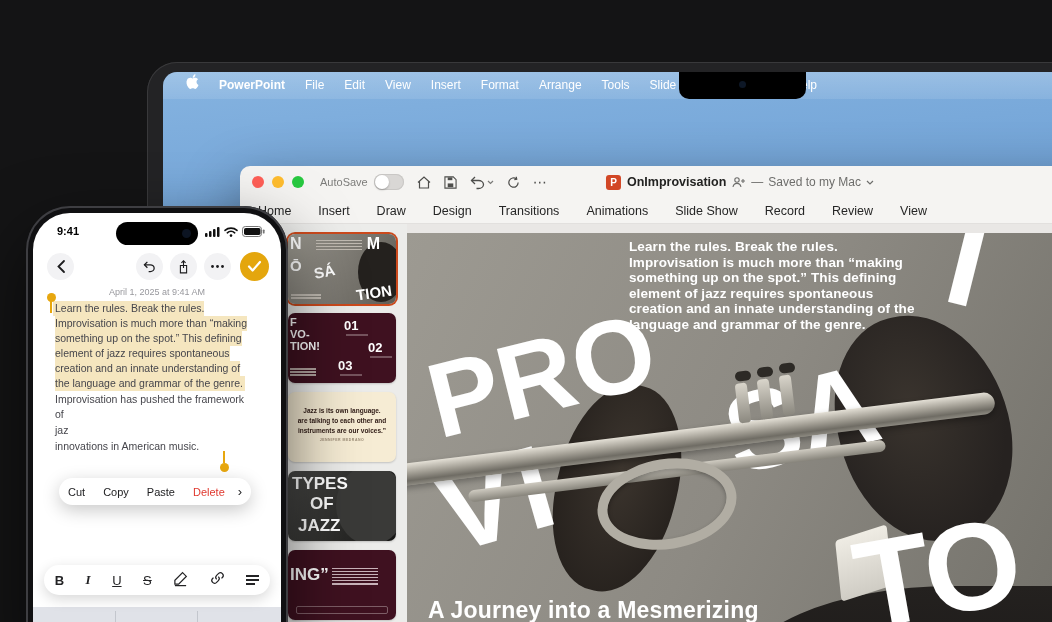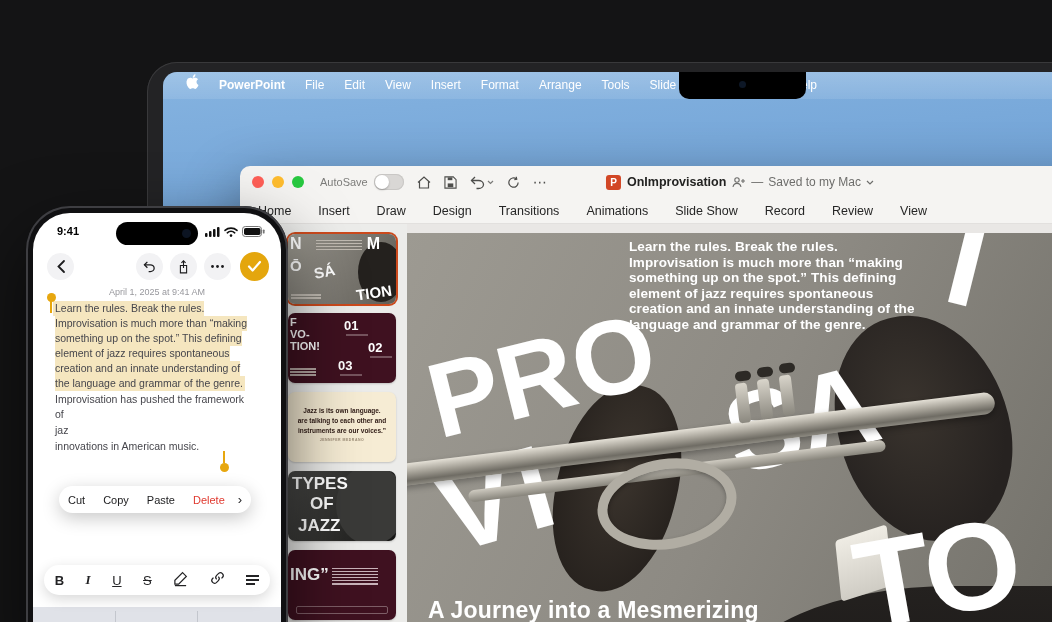--- a/index.html
+++ b/index.html
@@ -81,21 +81,21 @@
   #ph-time{left:24px;top:12px;font-size:11px;font-weight:700;color:#000;}
   #ph-status{right:16px;top:13px;display:flex;align-items:center;gap:4px;}
   .ph-circle{position:absolute;width:27px;height:27px;border-radius:50%;background:#f2f2f4;display:flex;align-items:center;justify-content:center;color:#1c1c1e;}
   #ph-check{background:#e4a60d;color:#fff;}
   #ph-date{left:0;right:0;top:74px;text-align:center;font-size:9px;color:#98989d;}
   #note-text{left:22px;top:88px;width:200px;font-size:10.5px;line-height:1.43;color:#46464c;}
   #note-highlight{background:#f5e6bf;padding:1px 2px 2px 2px;margin-left:-2px;}
   .note-line{margin-top:1px;}
   .sel-handle{position:absolute;width:9px;height:9px;border-radius:50%;background:#e7a70f;}
   .sel-stem{position:absolute;width:2px;background:#e7a70f;}
-  #ctx-menu{left:26px;top:273px;height:27px;width:192px;background:#fff;border-radius:14px;display:flex;align-items:center;
+  #ctx-menu{left:26px;top:265px;height:27px;width:192px;background:#fff;border-radius:14px;display:flex;align-items:center;
     box-shadow:0 5px 18px rgba(0,0,0,.22);font-size:11px;color:#1c1c1e;z-index:5;}
   .ctx-item{padding:0 9px;white-space:nowrap;}
   .ctx-del{color:#e0382e;}
   .ctx-chev{padding:0 10px 0 4px;color:#1c1c1e;font-size:13px;}
   #format-bar{left:11px;right:11px;top:352px;height:30px;background:#fff;border-radius:17px;display:flex;align-items:center;justify-content:space-around;
     box-shadow:0 4px 14px rgba(0,0,0,.16);color:#232325;z-index:4;}
   .fmt{font-size:13px;font-weight:700;}
   .fmt.i{font-family:"Liberation Serif",serif;font-style:italic;font-weight:600;}
   .fmt.u{text-decoration:underline;font-weight:500;}
   .fmt.s{text-decoration:line-through;font-weight:500;}

